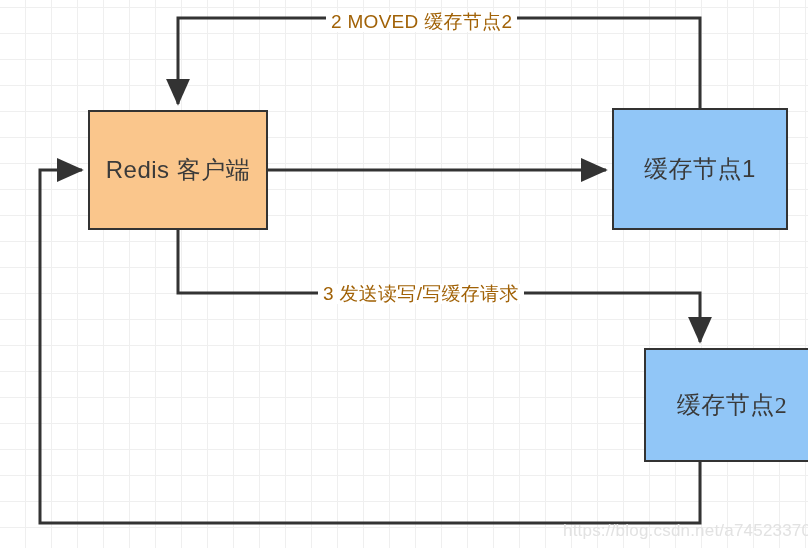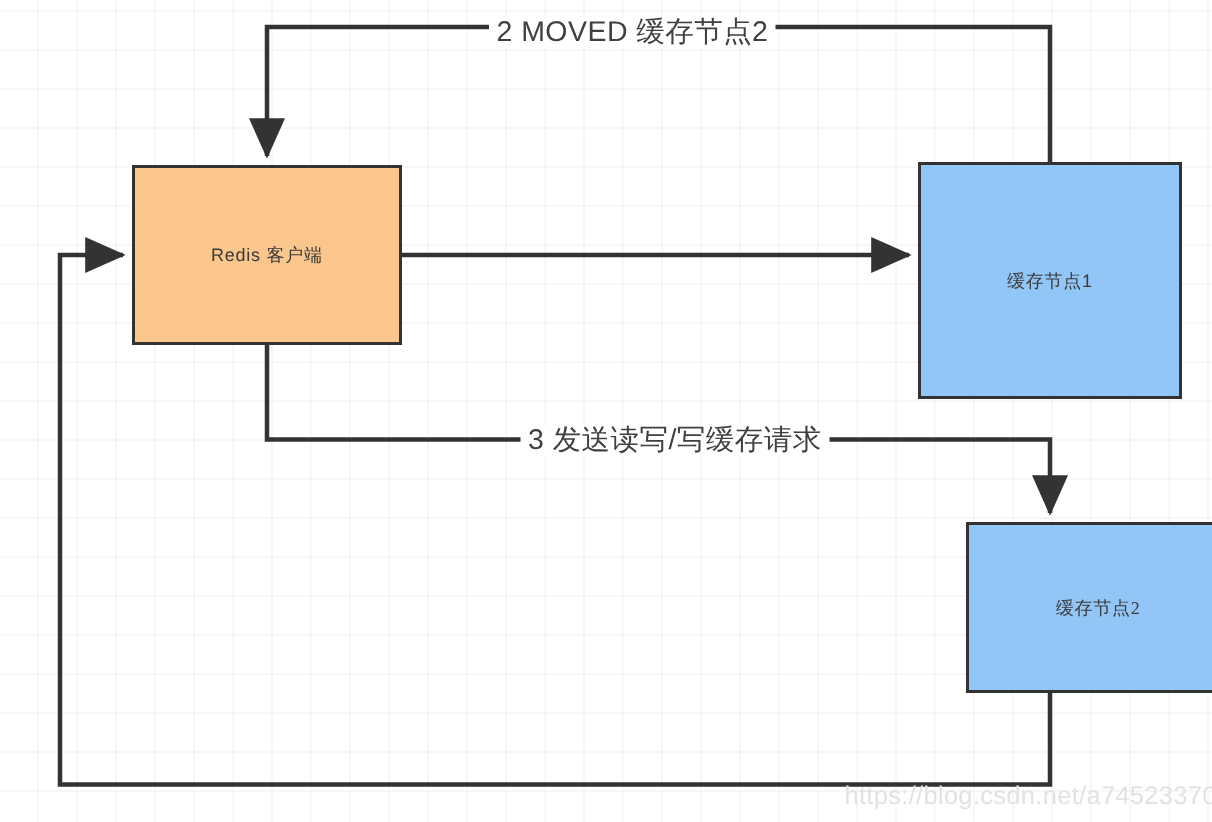--- a/index.html
+++ b/index.html
@@ -35,59 +35,59 @@
     position: absolute;
     box-sizing: border-box;
     border: 2px solid #333333;
     display: flex;
     align-items: center;
     justify-content: center;
     color: #3a3a3a;
     letter-spacing: 0.5px;
   }
   .node-label {
-    font-size: 12px;
+    font-size: 24px;
     line-height: 1;
     white-space: nowrap;
   }
   #node-client {
     left: 88px;
     top: 110px;
     width: 180px;
     height: 120px;
     background: #FAC68C;
   }
   #node-cache1 {
     left: 612px;
     top: 108px;
     width: 176px;
-    height: 158px;
+    height: 122px;
     background: #91C6F7;
   }
   #node-cache2 {
     left: 644px;
     top: 348px;
     width: 176px;
     height: 114px;
     background: #91C6F7;
     font-family: Liberation Serif, serif;
   }
   .edge-label {
     position: absolute;
     font-size: 19px;
-    color: #404040;
+    color: #a16207;
     white-space: nowrap;
     background: #ffffff;
     padding: 0 5px;
     line-height: 1.05;
     letter-spacing: 0.3px;
   }
   #label-2 { left: 326px; top: 12px; }
   #label-1 { left: 328px; top: 159px; }
-  #label-3 { left: 318px; top: 284px; margin-left: 29px; }
+  #label-3 { left: 318px; top: 284px; }
   #label-4 { left: 104px; top: 513px; }
   #watermark {
     position: absolute;
     left: 563px;
     top: 521px;
     font-size: 17px;
     color: #e2e2e2;
     white-space: nowrap;
     letter-spacing: 0.2px;
   }

